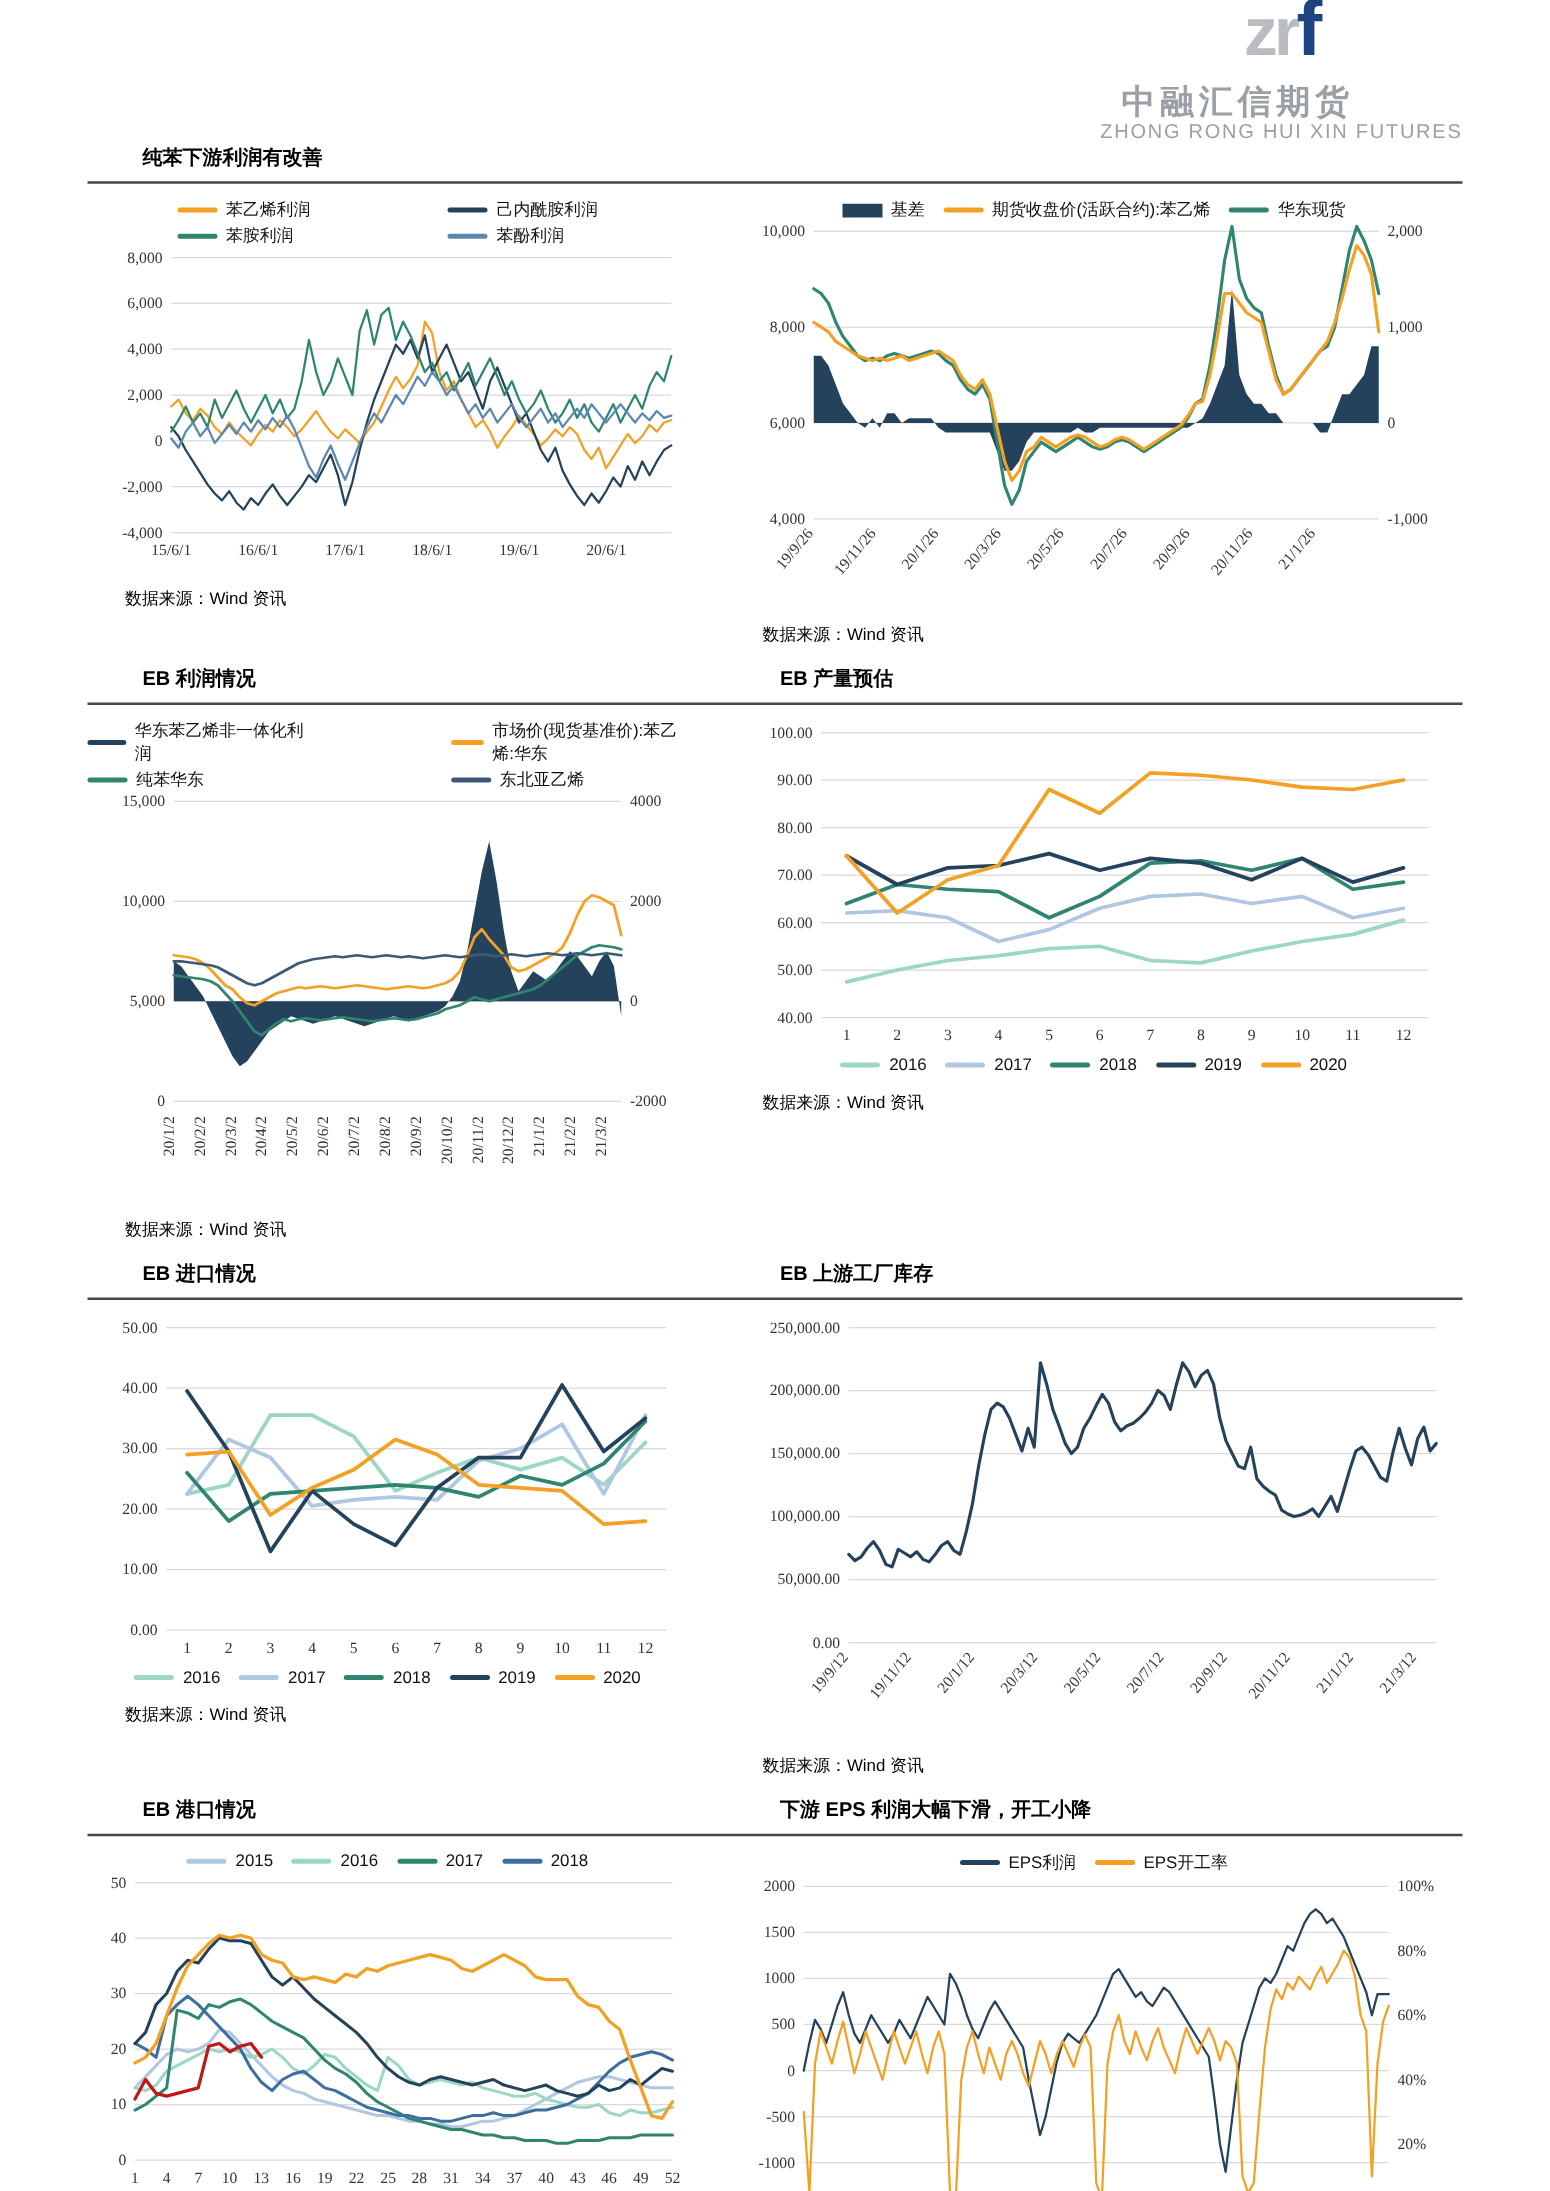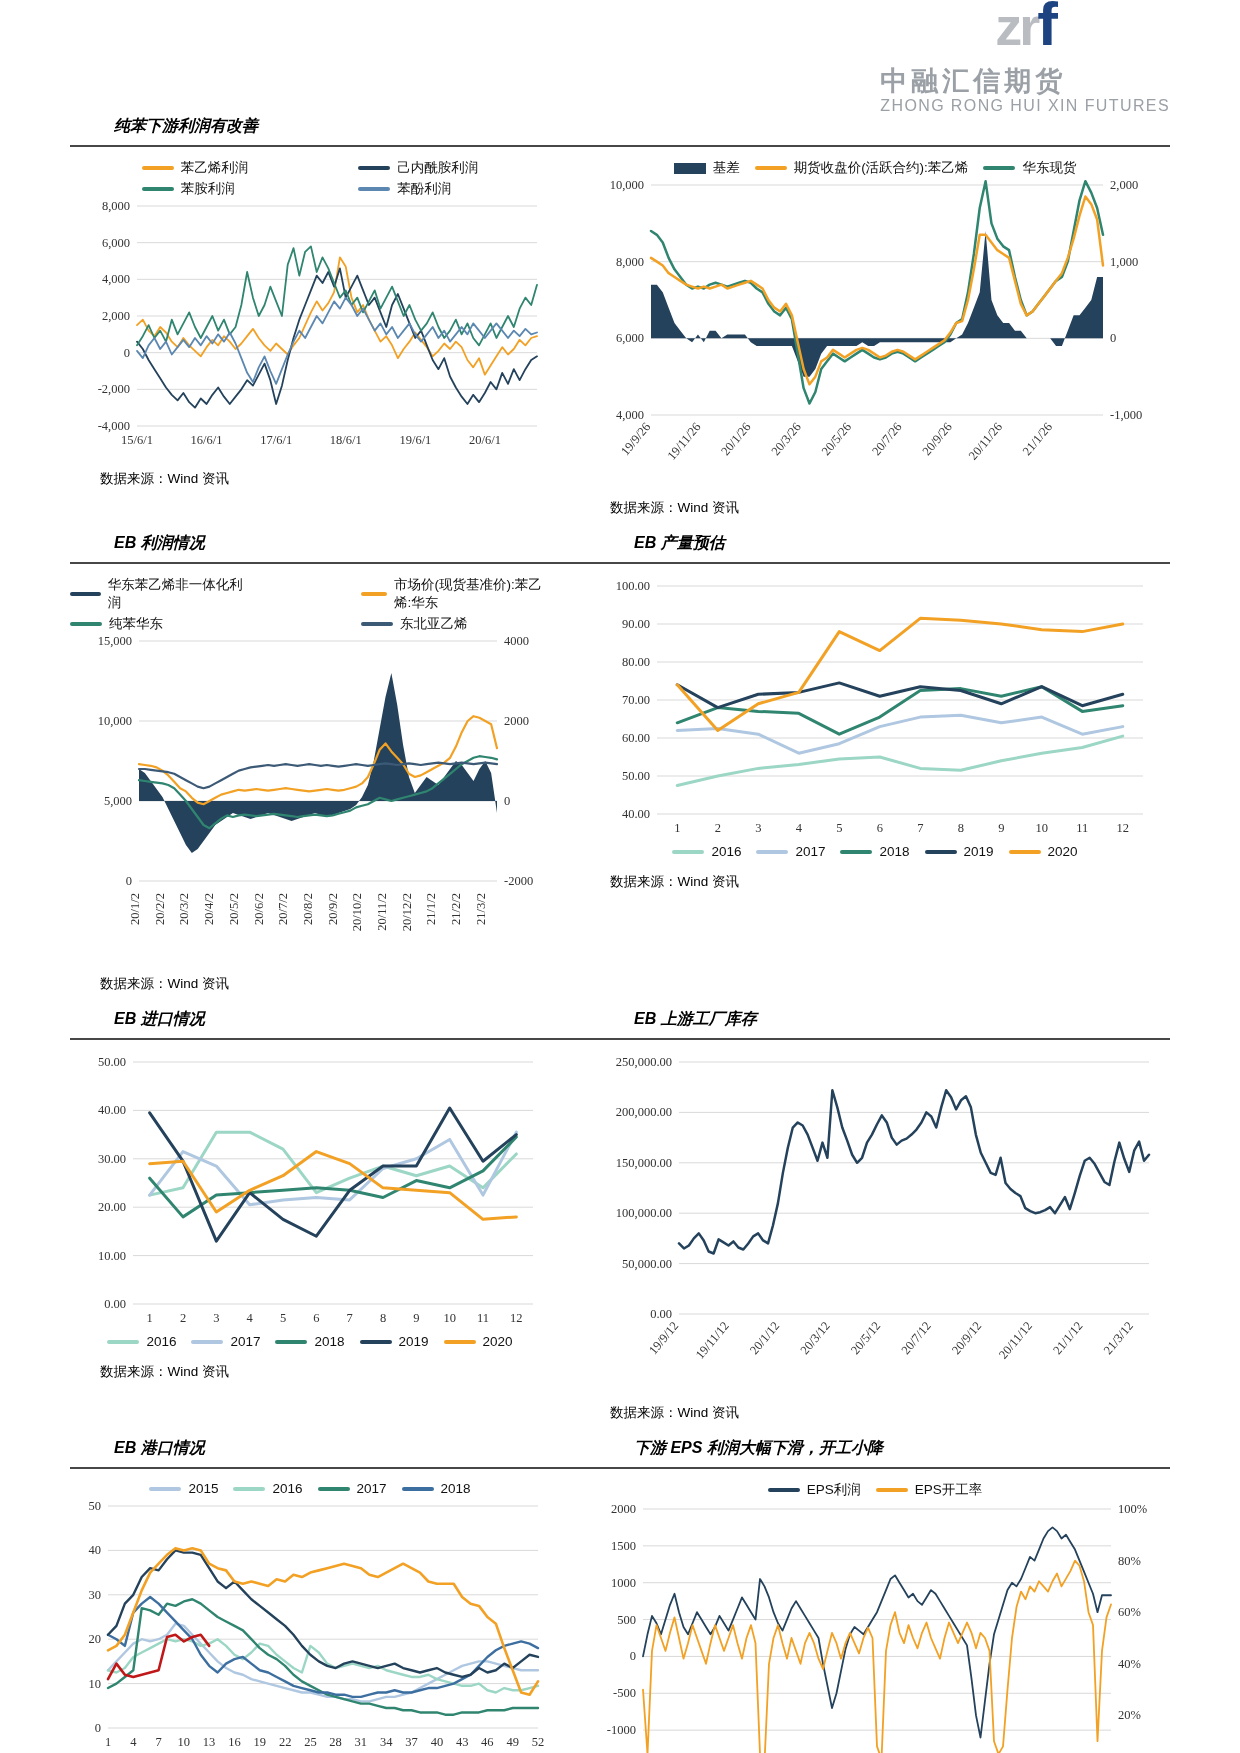--- a/index.html
+++ b/index.html
@@ -3,24 +3,24 @@
 <meta charset="utf-8">
 <style>
   html,body{margin:0;padding:0;background:#fff;}
   body{width:1240px;min-height:1753px;font-family:"Liberation Sans",sans-serif;color:#111;}
   .page{padding:8px 70px 30px 70px;}
   header{height:92px;display:flex;justify-content:flex-end;align-items:center;}
   .logo{display:flex;align-items:center;gap:12px;flex-direction:column;}
   .logo .mark{font-weight:bold;letter-spacing:-3px;line-height:1;}
   .logo .zr{font-size:54px;color:#b9bdc2;}
   .logo .f{font-size:62px;color:#1d4480;}
-  .logo-txt .cn{font-size:27px;font-weight:bold;color:#9aa0a6;letter-spacing:4px;line-height:1.1;}
+  .logo-txt .cn{font-size:27px;font-weight:bold;color:#9aa0a6;letter-spacing:4px;line-height:1.1;margin-left:17px;}
   .logo-txt .en{font-size:16px;color:#9aa0a6;letter-spacing:1.4px;}
   .row{margin-top:16px;}
-  .titles{display:grid;grid-template-columns:480px 1fr;column-gap:40px;font-style:italic;}
+  .titles{display:grid;grid-template-columns:480px 1fr;column-gap:30px;}
   .titles h3{margin:0 0 8px 44px;font-size:16px;font-weight:bold;color:#000;}
   .rule{border-top:2px solid #474747;margin-bottom:8px;}
   .panels{display:grid;grid-template-columns:480px 1fr;column-gap:30px;align-items:start;}
   .panel{margin:0;display:flex;flex-direction:column;align-items:center;}
   .legend{display:flex;justify-content:center;align-items:center;gap:15px;font-size:13.5px;margin:4px 0 2px 0;flex-wrap:wrap;min-height:0;}
   .legend.grid2{display:grid;grid-template-columns:auto auto;column-gap:110px;row-gap:3px;justify-items:start;}
   .legend .item{display:flex;align-items:center;gap:7px;}
   .sw{width:32px;height:4px;border-radius:2px;display:inline-block;}
   .sw.bar{height:11px;border-radius:0;}
   .source{align-self:flex-start;font-size:13.5px;color:#000000;margin:12px 0 0 30px;}

